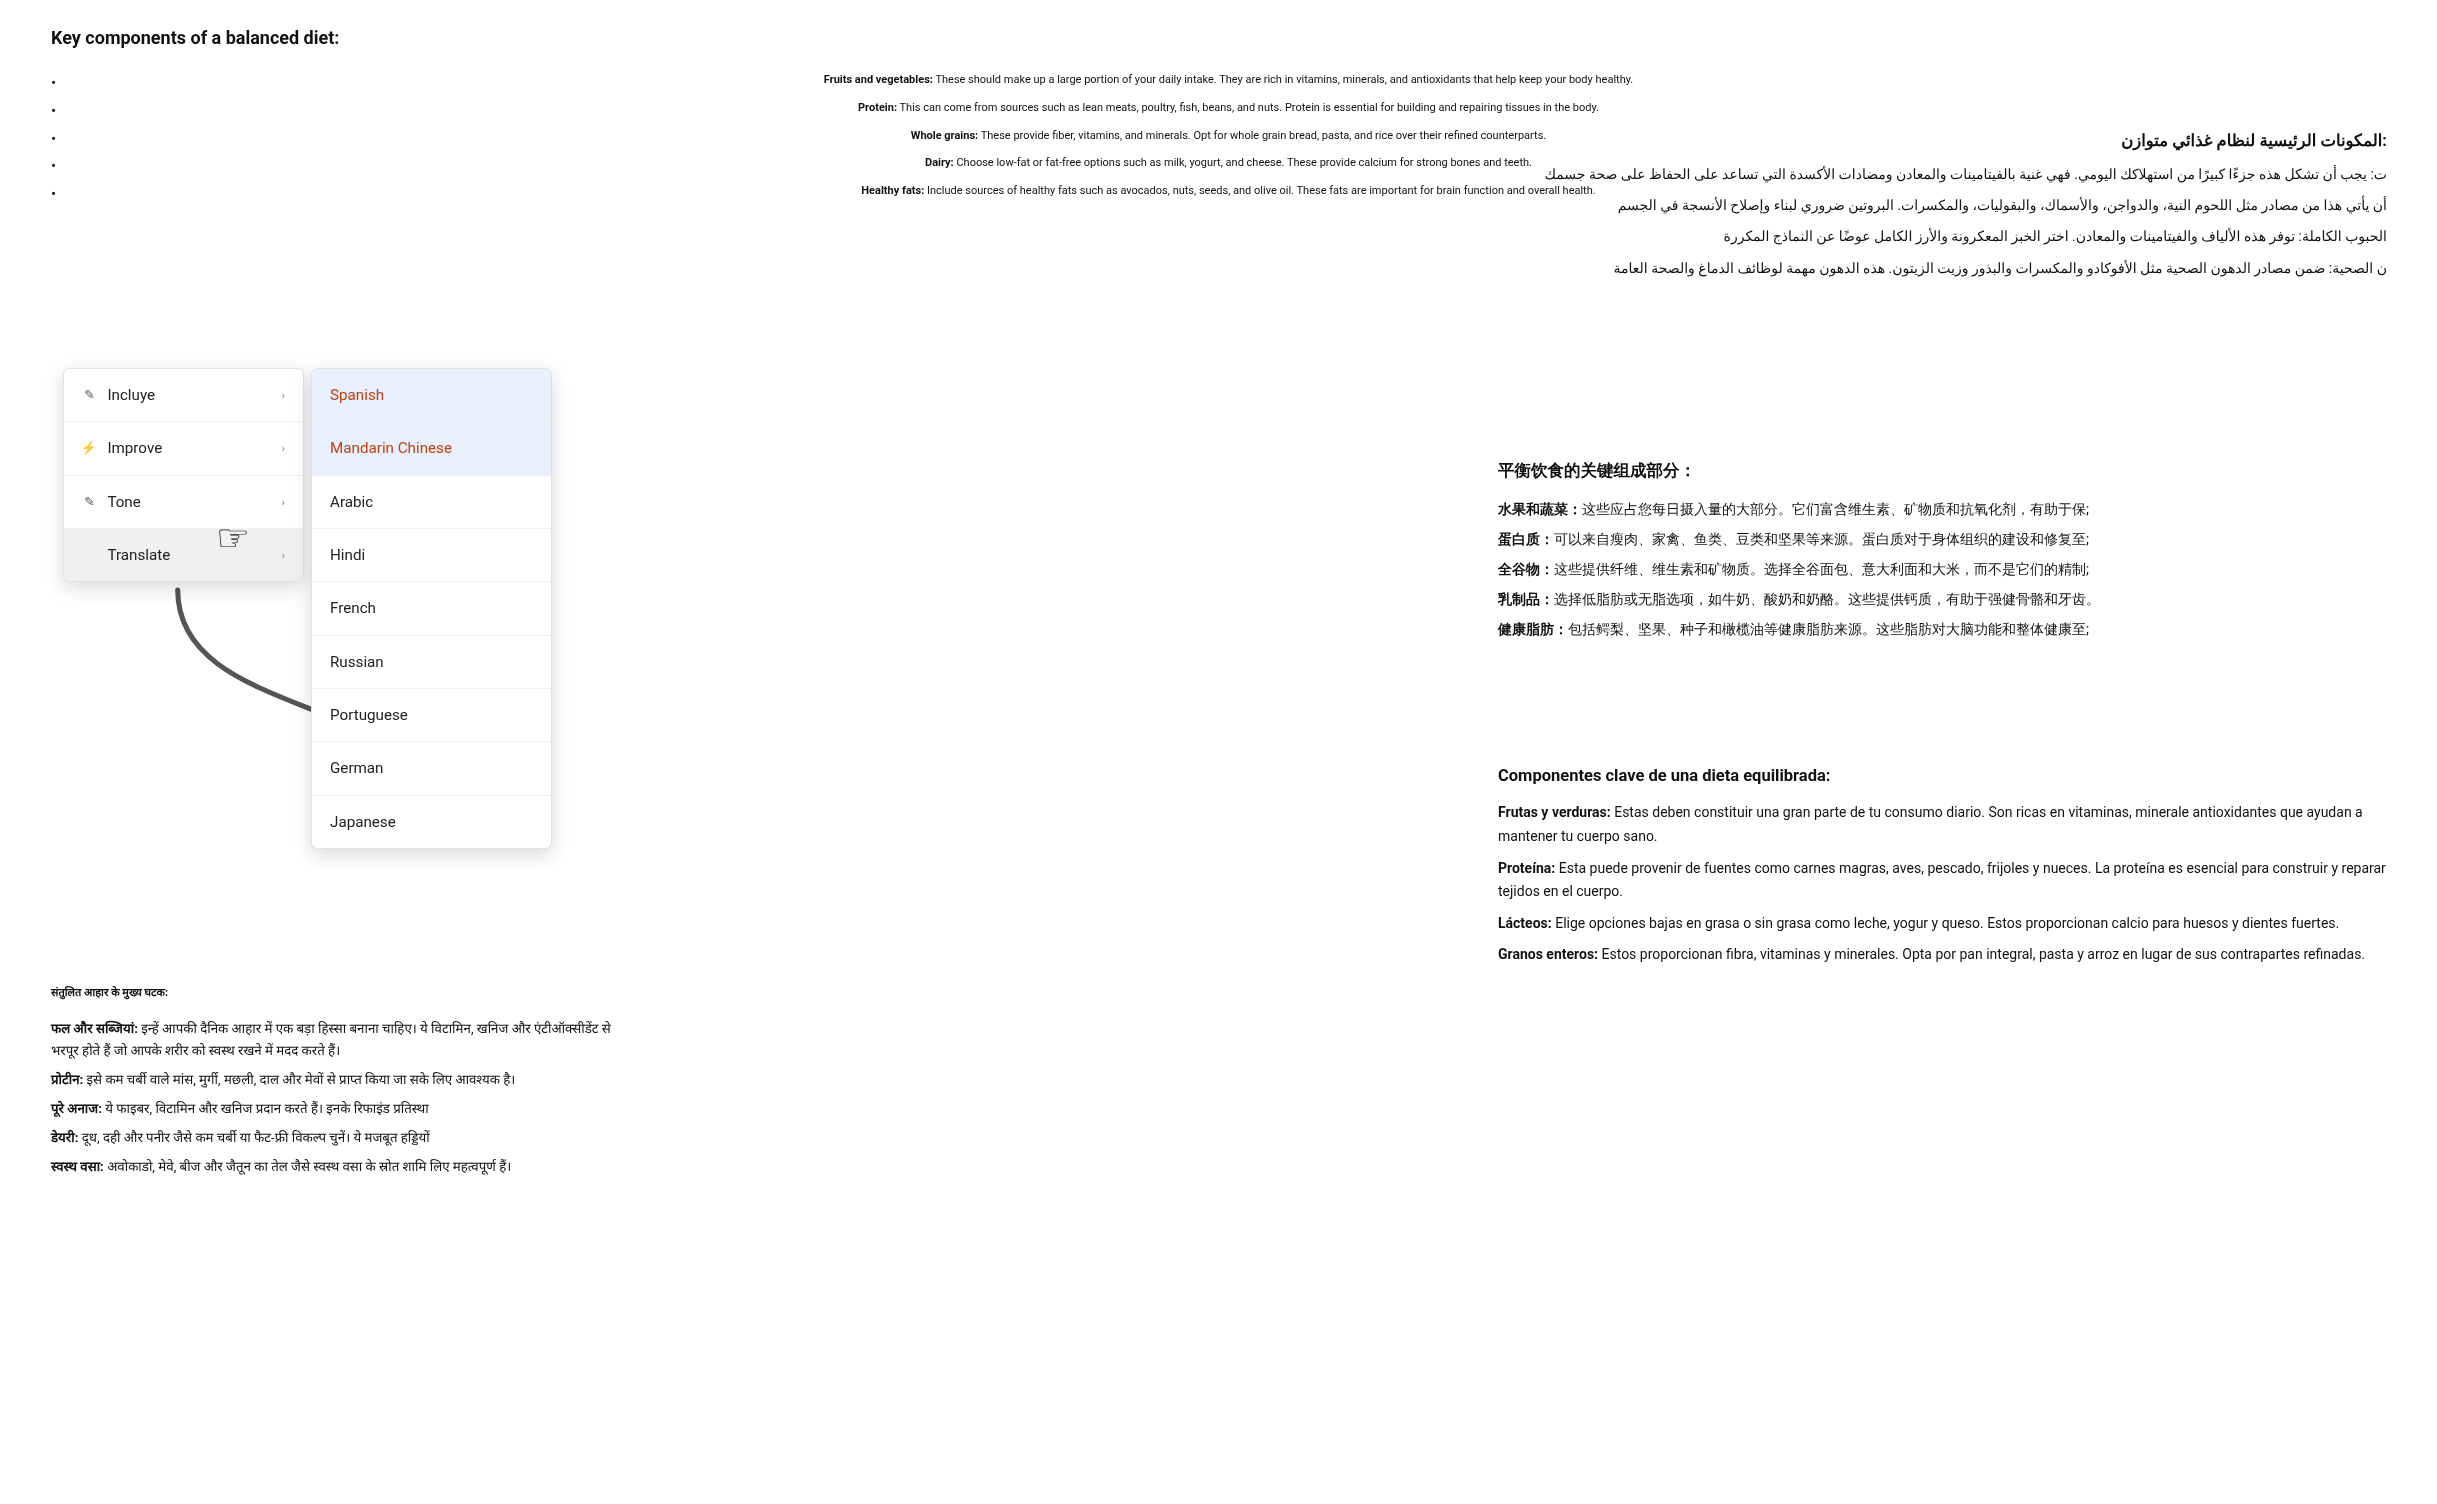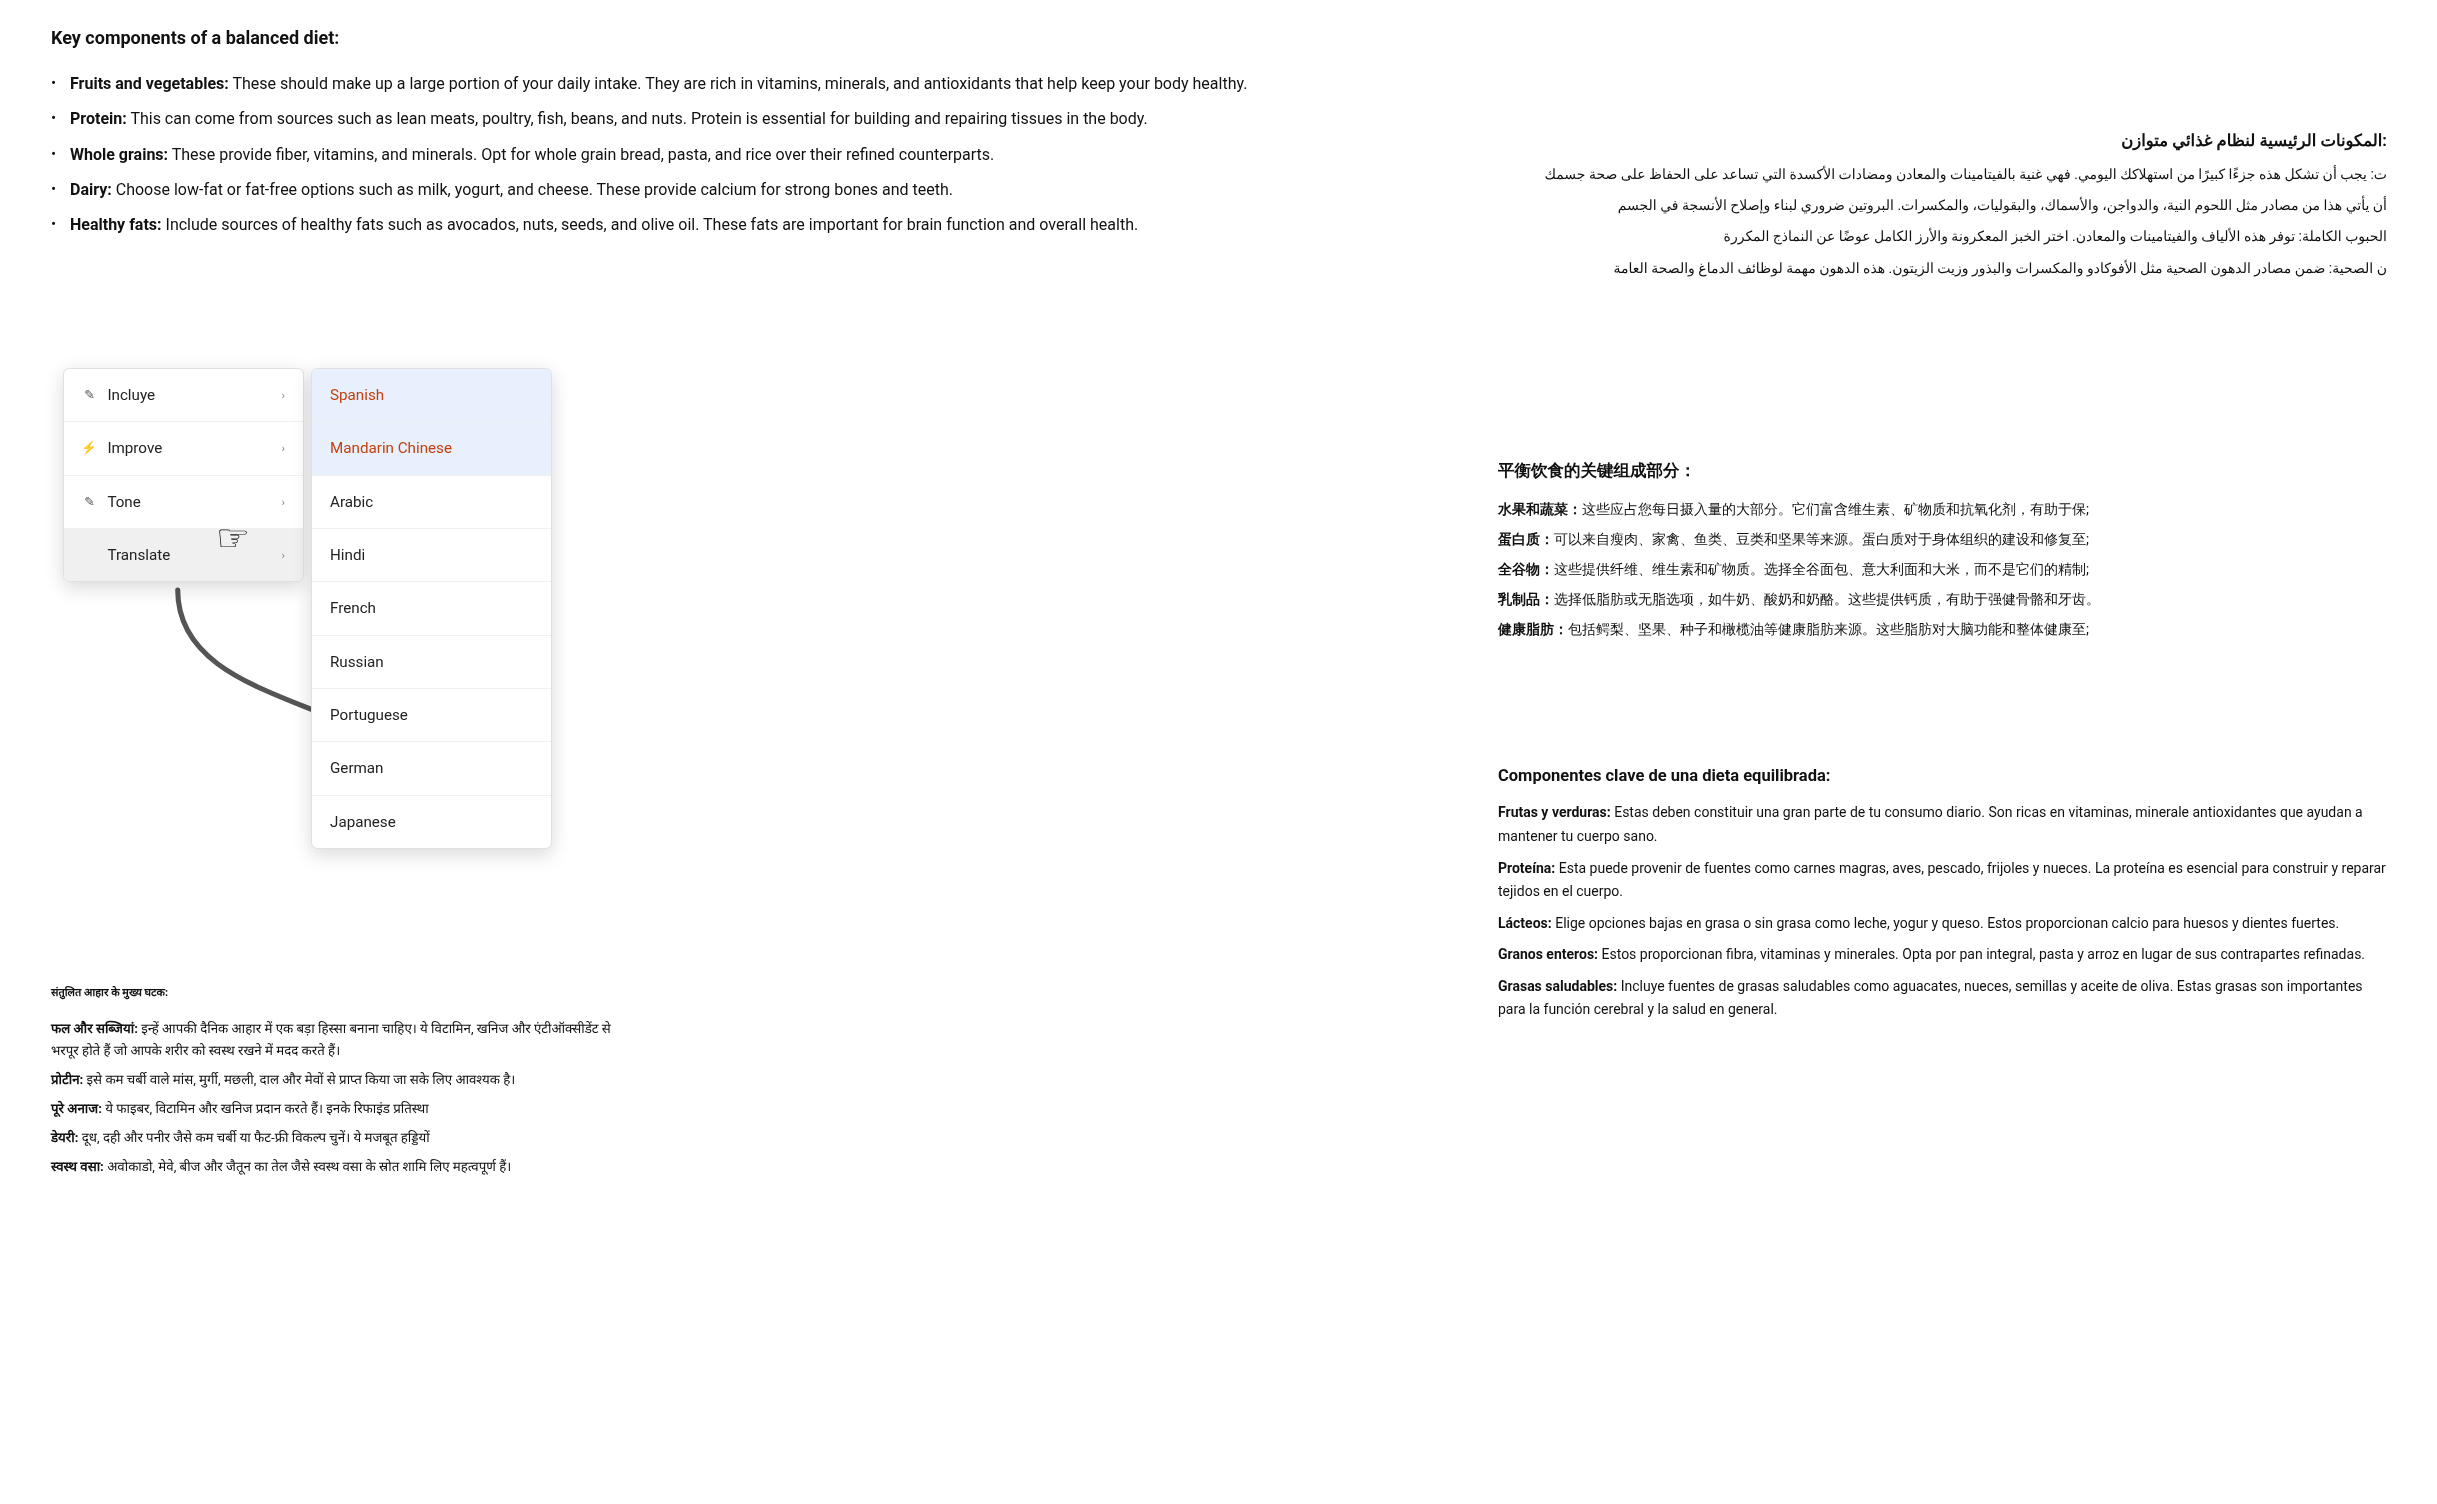--- a/index.html
+++ b/index.html
@@ -31,22 +31,23 @@
 
     .bullet-list {
       list-style: none;
       margin-bottom: 25.4px;
     }
 
     .bullet-list li {
       padding-left: 19px;
       position: relative;
       margin-bottom: 11.4px;
-      font-size: 16px;
+      font-size: 11px;
       line-height: 1.5;
+      text-align: center;
     }
 
     .bullet-list li::before {
       content: '•';
       position: absolute;
       left: 0;
       font-size: 15.2px;
     }
 
     .bullet-list li strong {
@@ -331,21 +332,20 @@
     <p><strong>乳制品：</strong>选择低脂肪或无脂选项，如牛奶、酸奶和奶酪。这些提供钙质，有助于强健骨骼和牙齿。</p>
     <p><strong>健康脂肪：</strong>包括鳄梨、坚果、种子和橄榄油等健康脂肪来源。这些脂肪对大脑功能和整体健康至;</p>
   </div>
 
 <div class="translation-panel spanish-panel">
 <div class="sp-title">Componentes clave de una dieta equilibrada:</div>
     <p><strong>Frutas y verduras:</strong> Estas deben constituir una gran parte de tu consumo diario. Son ricas en vitaminas, minerale antioxidantes que ayudan a mantener tu cuerpo sano.</p>
     <p><strong>Proteína:</strong> Esta puede provenir de fuentes como carnes magras, aves, pescado, frijoles y nueces. La proteína es esencial para construir y reparar tejidos en el cuerpo.</p>
     <p><strong>Lácteos:</strong> Elige opciones bajas en grasa o sin grasa como leche, yogur y queso. Estos proporcionan calcio para huesos y dientes fuertes.</p>
     <p><strong>Granos enteros:</strong> Estos proporcionan fibra, vitaminas y minerales. Opta por pan integral, pasta y arroz en lugar de sus contrapartes refinadas.</p>
-    <p><strong>Grasas saludables:</strong> Incluye fuentes de grasas saludables como aguacates, nueces, semillas y aceite de oliva. Estas grasas son importantes para la función cerebral y la salud en general.</p>
   </div>
 
 <div class="translation-panel hindi-panel">
 <div class="hi-title">संतुलित आहार के मुख्य घटक:</div>
     <p><strong>फल और सब्जियां:</strong> इन्हें आपकी दैनिक आहार में एक बड़ा हिस्सा बनाना चाहिए। ये विटामिन, खनिज और एंटीऑक्सीडेंट से भरपूर होते हैं जो आपके शरीर को स्वस्थ रखने में मदद करते हैं।</p>
     <p><strong>प्रोटीन:</strong> इसे कम चर्बी वाले मांस, मुर्गी, मछली, दाल और मेवों से प्राप्त किया जा सके लिए आवश्यक है।</p>
     <p><strong>पूरे अनाज:</strong> ये फाइबर, विटामिन और खनिज प्रदान करते हैं। इनके रिफाइंड प्रतिस्था</p>
     <p><strong>डेयरी:</strong> दूध, दही और पनीर जैसे कम चर्बी या फैट-फ्री विकल्प चुनें। ये मजबूत हड्डियों</p>
     <p><strong>स्वस्थ वसा:</strong> अवोकाडो, मेवे, बीज और जैतून का तेल जैसे स्वस्थ वसा के स्रोत शामि लिए महत्वपूर्ण हैं।</p>
   </div>

